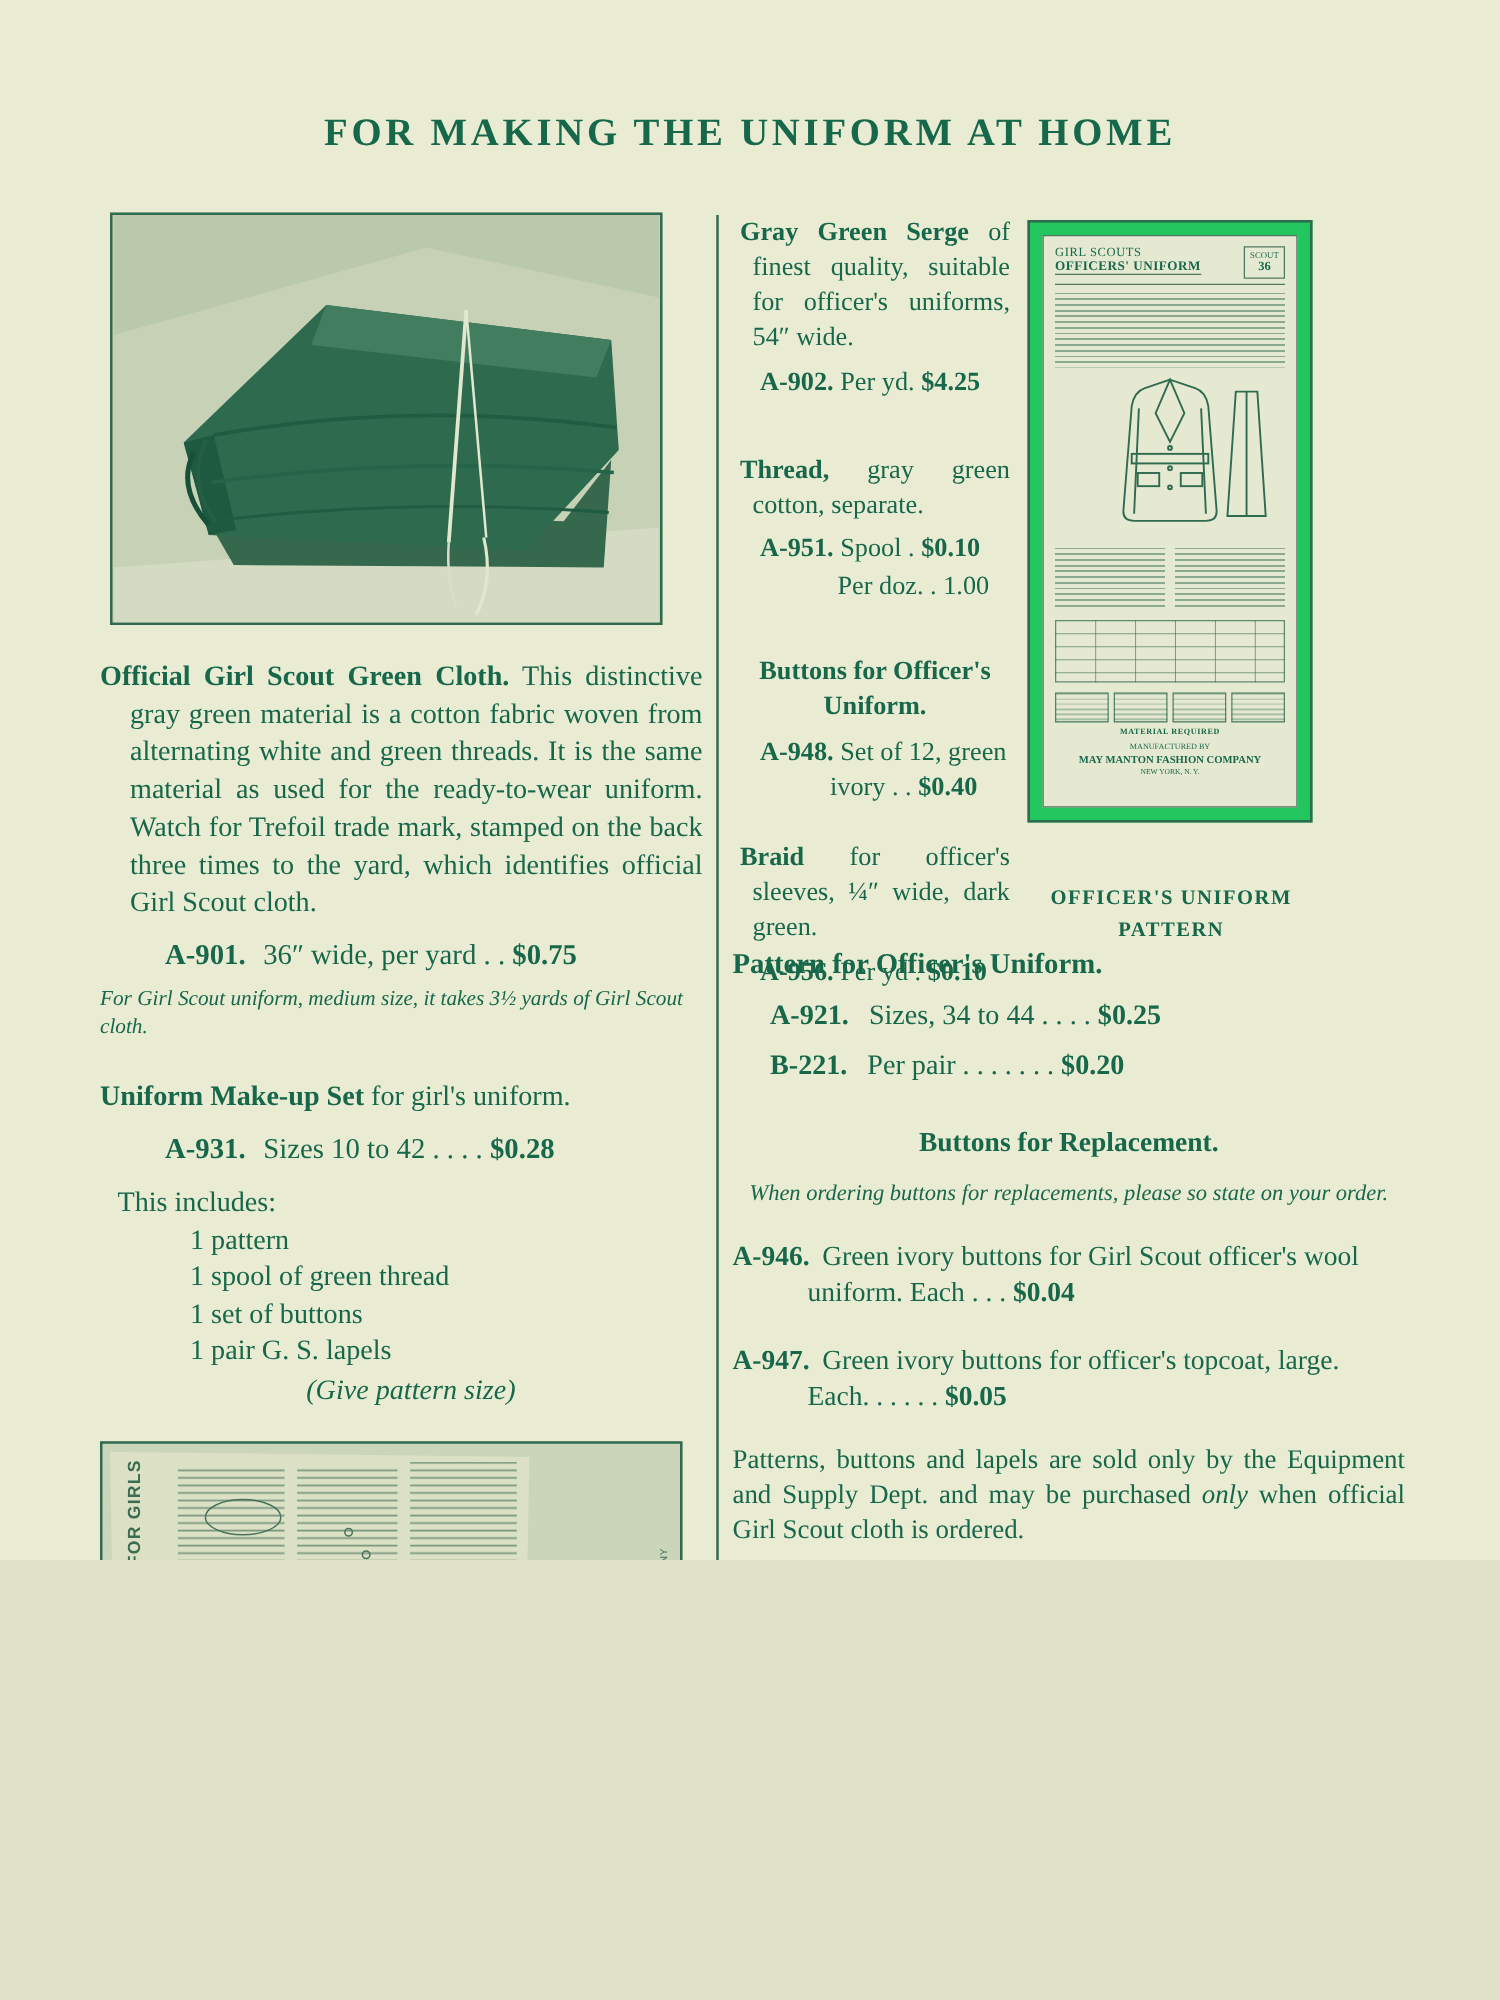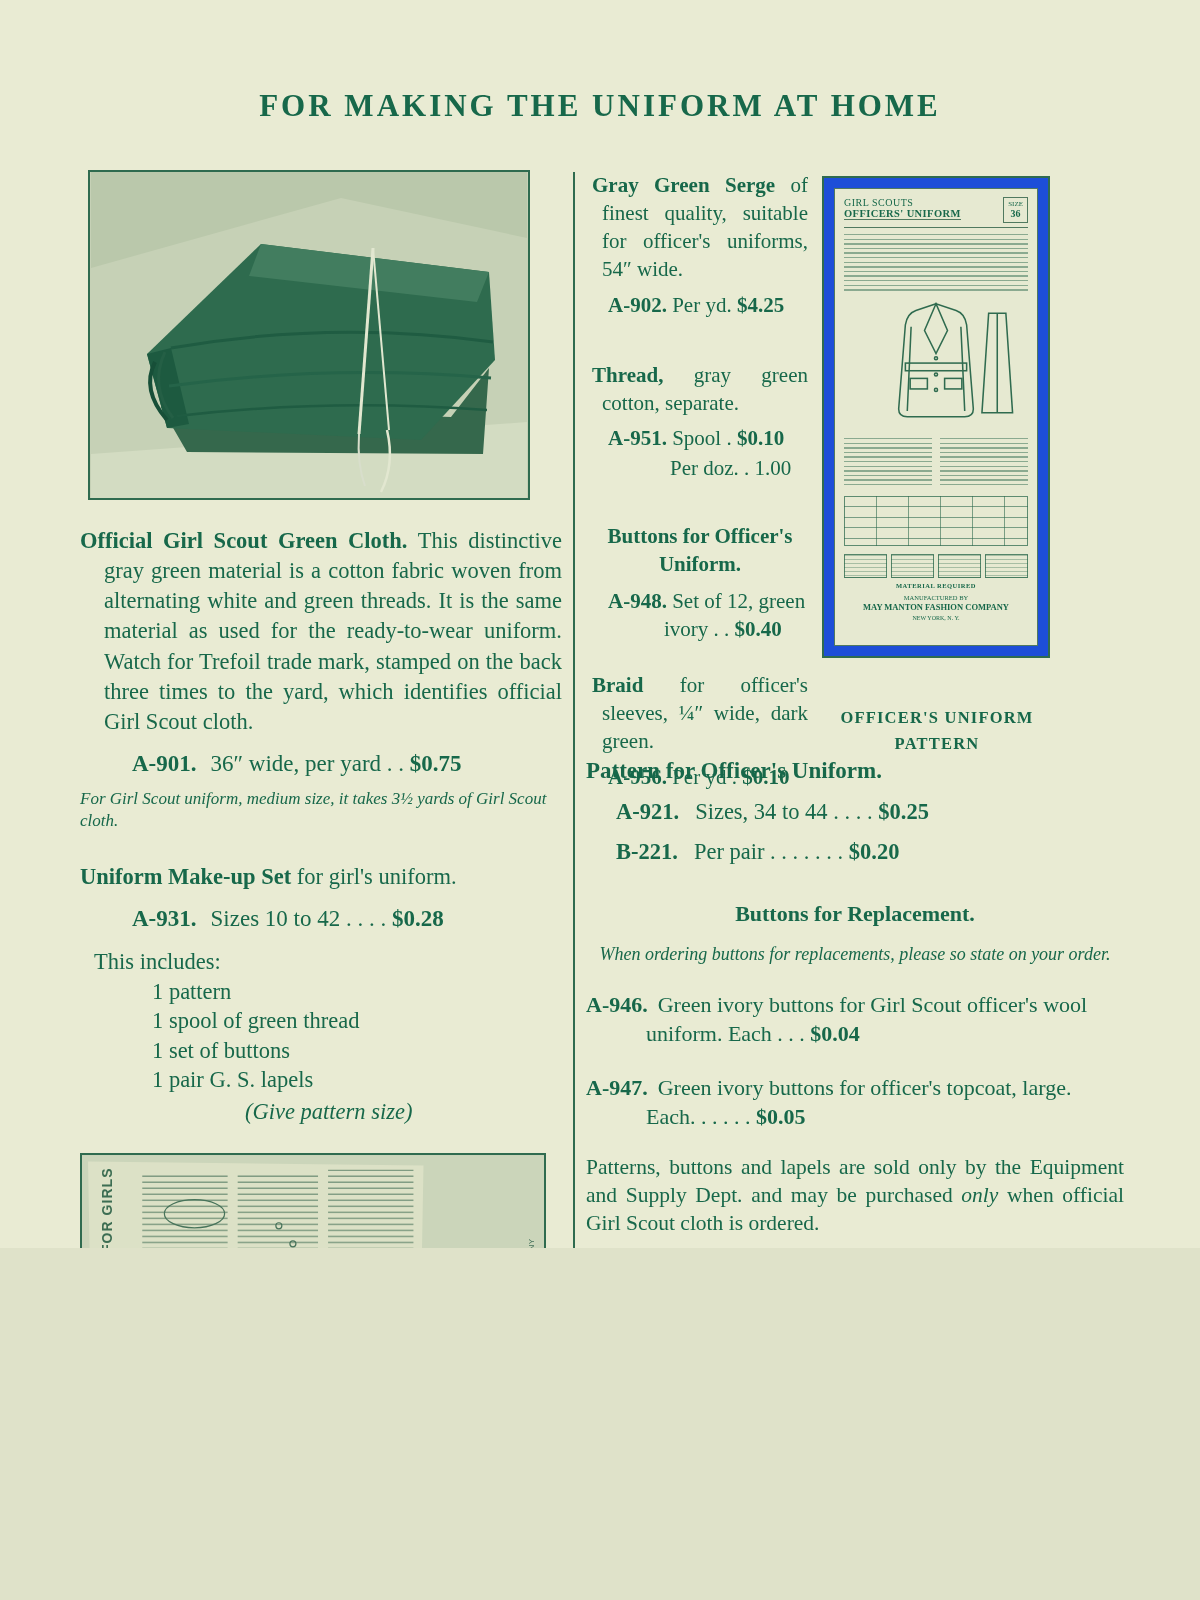--- a/index.html
+++ b/index.html
@@ -39,21 +39,21 @@
   .col-mid { position:absolute; left:592px; top:172px; width:216px; font-size:21px; line-height:1.33; }
   .mid-para { text-align:justify; padding-left:10px; text-indent:-10px; }
   .mid-price { margin:8px 0 0 16px; }
   .mt-lg { margin-top:42px; }
   .doz { margin-left:78px; margin-top:2px; }
   .mid-head { text-align:center; font-size:21px; font-weight:bold; margin-top:40px; line-height:1.3; }
   .hang48 { padding-left:56px; text-indent:-56px; margin-top:10px; }
   .mt-md { margin-top:28px; }
 
   
-  .fig-envelope { position:absolute; left:822px; top:176px; width:228px; height:482px; background:#1d4ed8; padding:10px; }
+  .fig-envelope { position:absolute; left:822px; top:176px; width:228px; height:482px; background:#22c55e; padding:10px; }
   .env { height:100%; border:1px solid #50795f; background:#e6e9d1; padding:8px 9px; display:flex; flex-direction:column; }
   .env-head { display:flex; justify-content:space-between; border-bottom:1px solid #50795f; padding-bottom:4px; }
   .env-brand-1 { font-size:10px; letter-spacing:.5px; }
   .env-brand-2 { font-size:10.5px; font-weight:bold; letter-spacing:.4px; border-bottom:1px solid #50795f; }
   .env-size { border:1px solid #50795f; font-size:7px; text-align:center; padding:2px 4px; line-height:1.2; align-self:flex-start; }
   .env-size-v { font-size:10px; font-weight:bold; }
   .tiny { background-image:repeating-linear-gradient(to bottom, rgba(47,107,79,.5) 0, rgba(47,107,79,.5) 1.4px, transparent 1.4px, transparent 4.6px); }
   .tl-a { height:60px; margin-top:6px; }
   .coat-svg { display:block; width:100%; height:134px; margin-top:4px; }
   .tiny-cols { display:flex; gap:8px; margin-top:6px; }
@@ -245,21 +245,21 @@
   </section>
 
   <figure class="photo fig-envelope">
     <div class="env">
       <div class="env-head">
         <div class="env-brand">
           <div class="env-brand-1">GIRL SCOUTS</div>
           <div class="env-brand-2">OFFICERS' UNIFORM</div>
         </div>
         <div class="env-size">
-          <div class="env-size-l">SIZE</div>
+          <div class="env-size-l">SCOUT</div>
           <div class="env-size-v">36</div>
         </div>
       </div>
       <div class="tiny tl-a"></div>
       <svg class="coat-svg" viewBox="0 0 186 140">
         <g stroke="#2f6b4f" fill="none" stroke-width="1.6">
           <path d="M93,6 L72,13 Q63,16 61,28 L54,116 Q54,124 63,124 L123,124 Q132,124 132,116 L125,28 Q123,16 114,13 L93,6 Z"></path>
           <path d="M93,6 L81,34 L93,58 L105,34 Z"></path>
           <rect x="61" y="68" width="64" height="8"></rect>
           <rect x="66" y="84" width="18" height="11"></rect>

